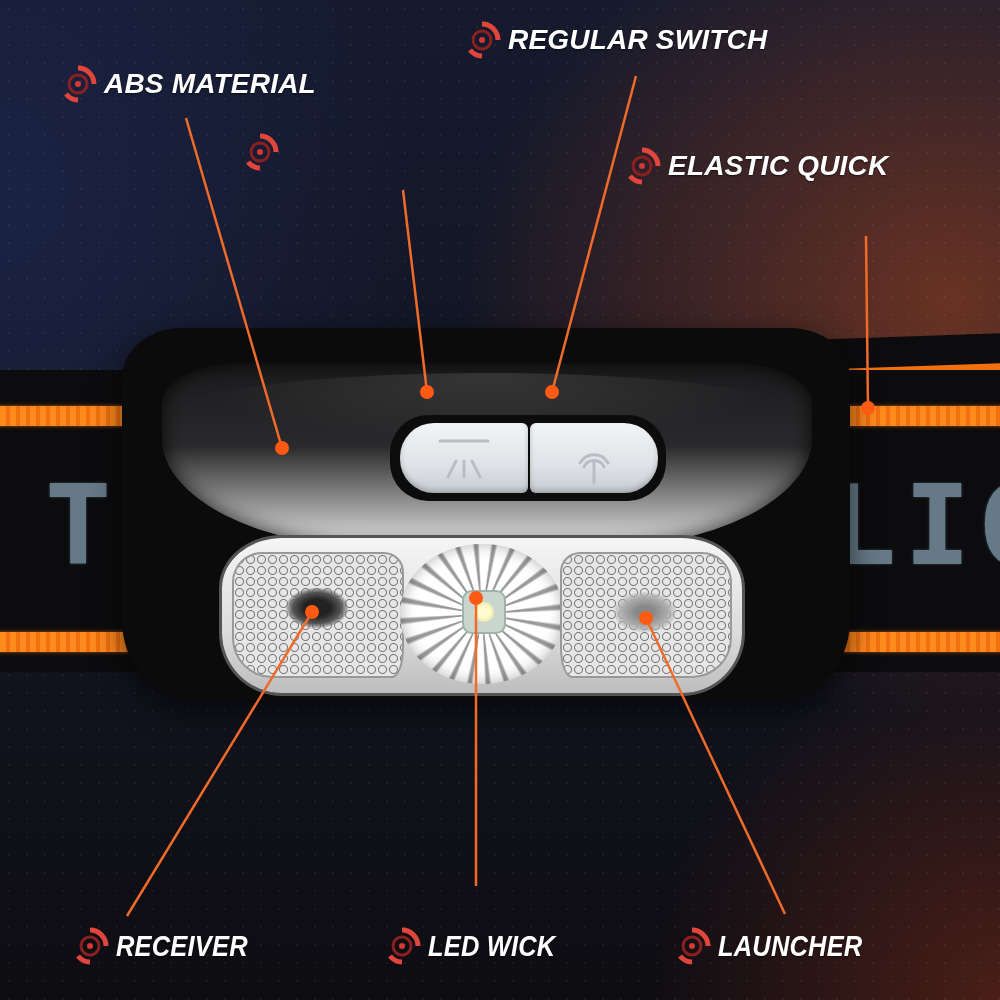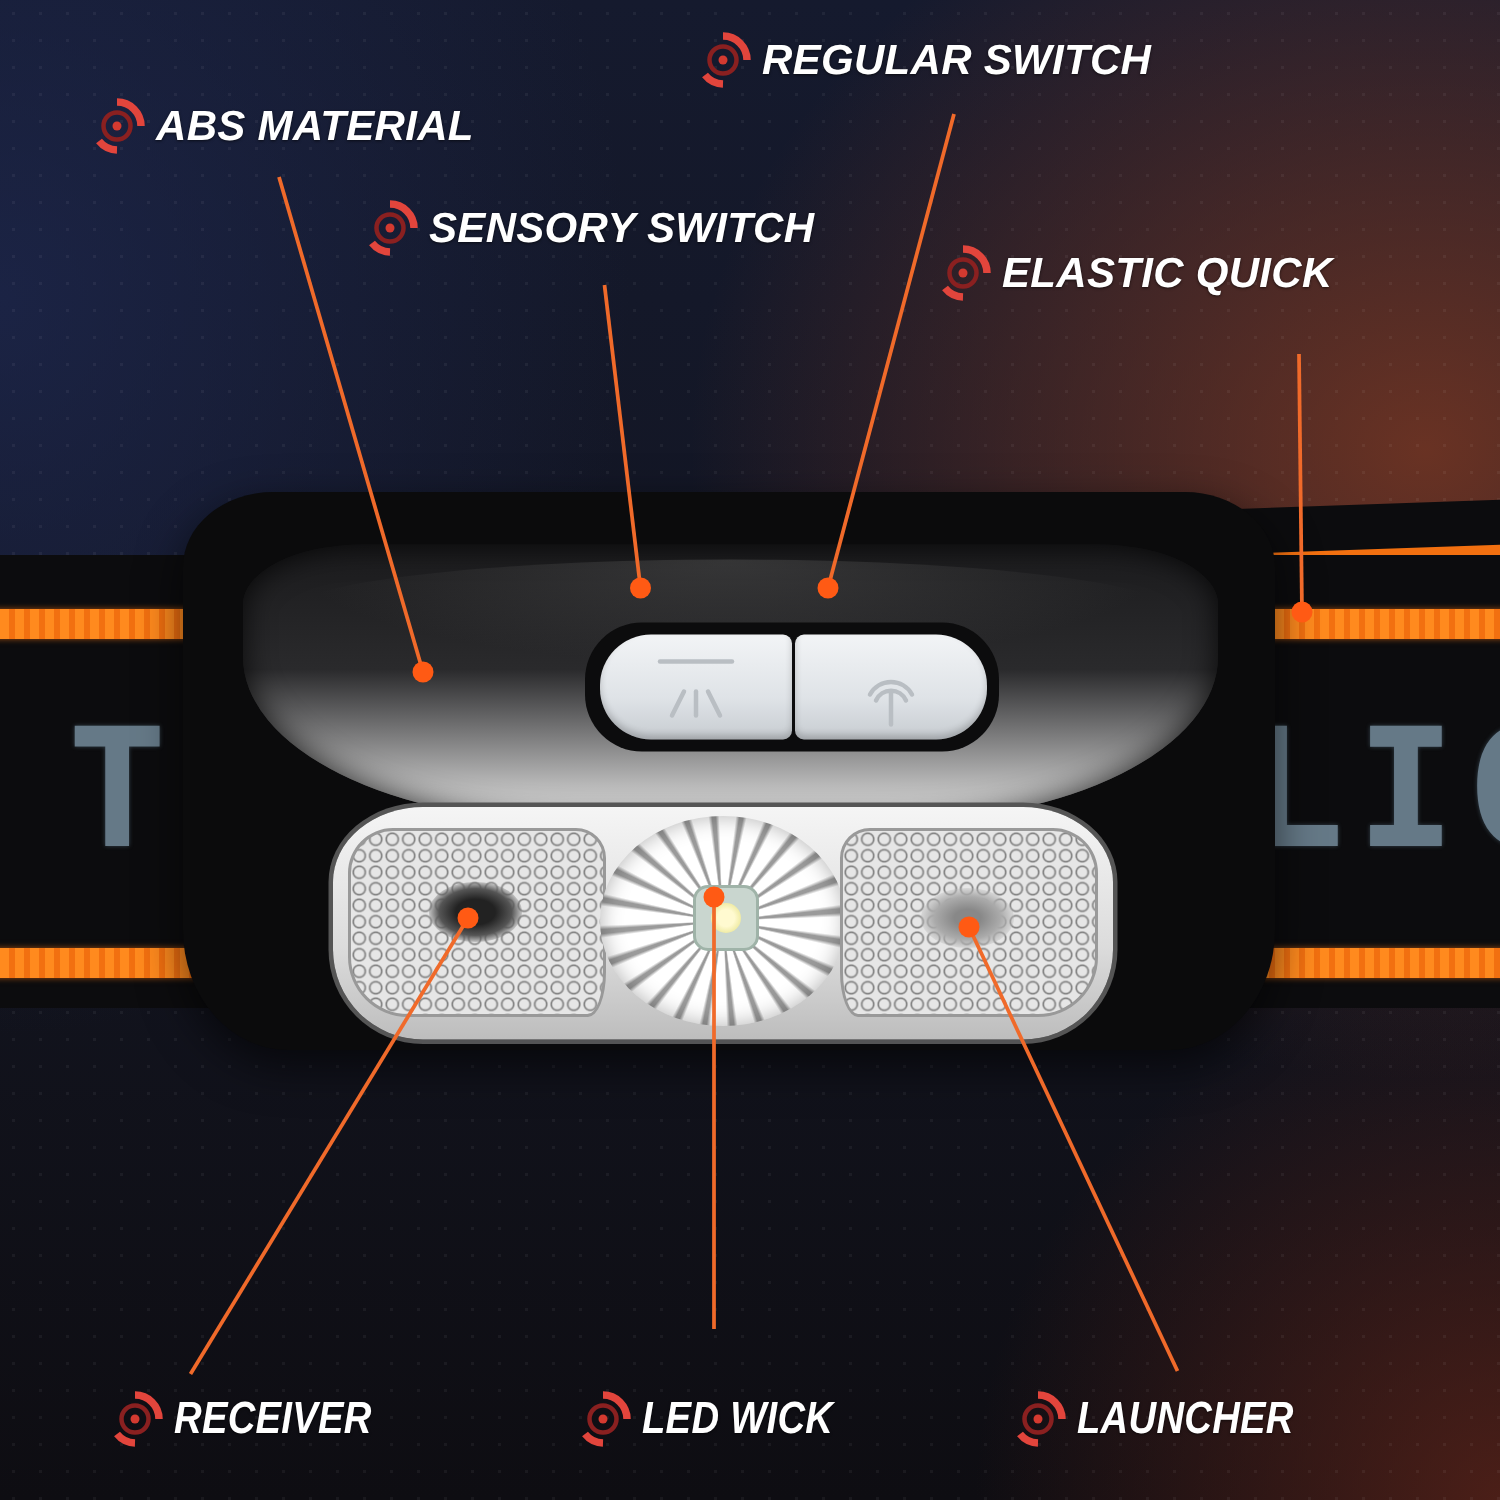--- a/index.html
+++ b/index.html
@@ -216,24 +216,23 @@
   <span class="txt">REGULAR SWITCH</span>
 </div>
 
 <div class="label" style="left:240px; top:132px;">
   <svg class="icon" viewBox="0 0 40 40">
     <circle cx="20" cy="20" r="9" fill="none" stroke="#8a2020" stroke-width="3"></circle>
     <path d="M20 4 A16 16 0 0 1 36 20" stroke="#e2453c" stroke-width="5" fill="none"></path>
     <path d="M20 36 A16 16 0 0 1 8 30" stroke="#e2453c" stroke-width="5" fill="none"></path>
     <circle cx="20" cy="20" r="3" fill="#d43a30"></circle>
   </svg>
-  <span class="txt">SENSORY SWITCH</span>
-</div>
-
-<div class="label two-line" style="left:622px; top:162px;">
+</div>
+
+<div class="label two-line" style="left:622px; top:146px;">
   <svg class="icon" viewBox="0 0 40 40">
     <circle cx="20" cy="20" r="9" fill="none" stroke="#8a2020" stroke-width="3"></circle>
     <path d="M20 4 A16 16 0 0 1 36 20" stroke="#e2453c" stroke-width="5" fill="none"></path>
     <path d="M20 36 A16 16 0 0 1 8 30" stroke="#e2453c" stroke-width="5" fill="none"></path>
     <circle cx="20" cy="20" r="3" fill="#d43a30"></circle>
   </svg>
   <span class="txt">
     <span>ELASTIC QUICK</span>
   </span>
 </div>

